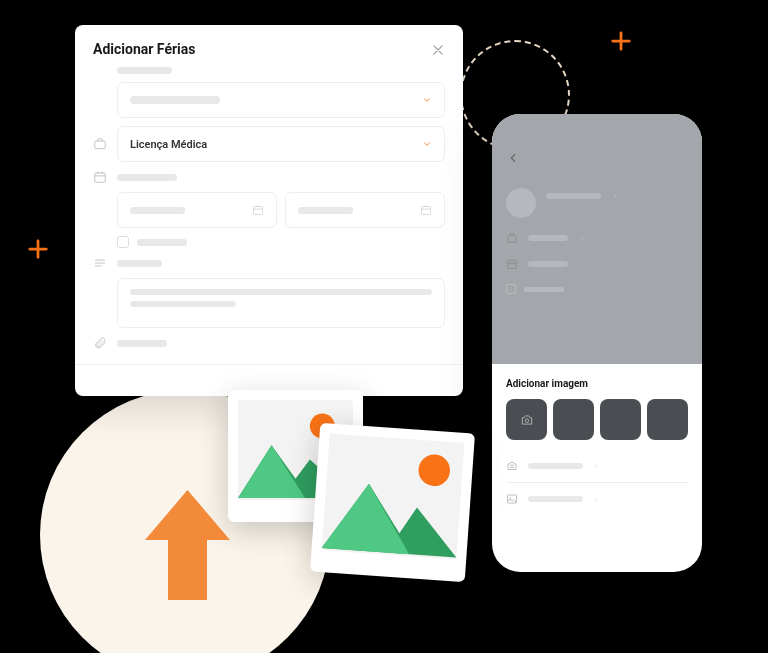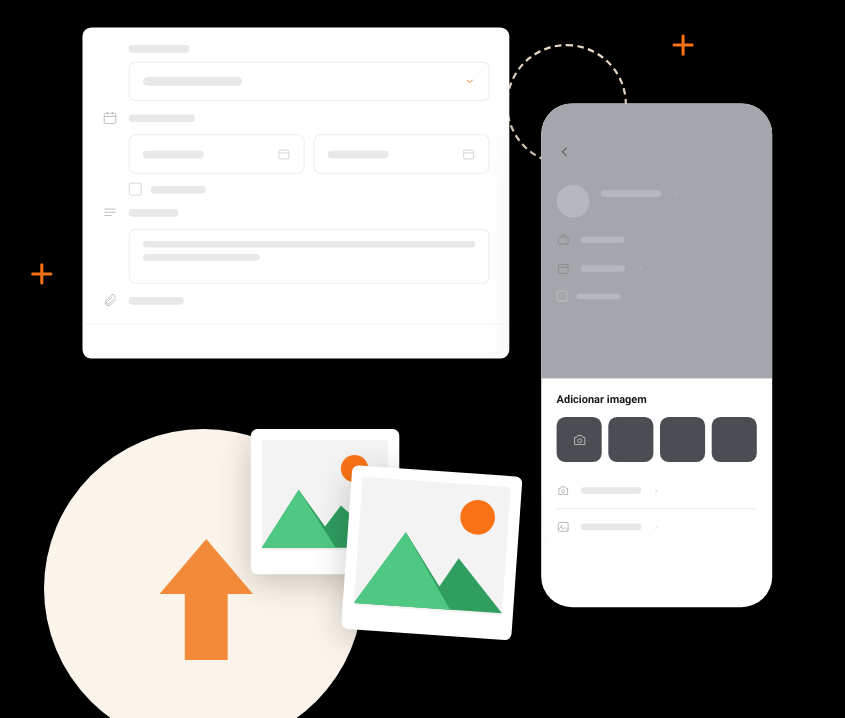--- a/index.html
+++ b/index.html
@@ -43,21 +43,21 @@
 
     .modal-footer { height: 32px; border-top: 1px solid #f0f0f0; margin: 14px -18px -16px; border-radius: 0 0 8px 8px; }
 
     .photo-card { position: absolute; background: #fff; border-radius: 6px; padding: 10px 10px 22px 10px; box-shadow: 0 8px 30px rgba(0,0,0,0.2); }
     .photo-1 { top: 390px; left: 228px; width: 135px; transform: rotate(0deg); }
     .photo-2 { top: 428px; left: 315px; width: 155px; transform: rotate(4deg); z-index: 5; }
     .photo-inner { width: 100%; aspect-ratio: 1.15; background: #f3f3f3; border-radius: 3px; position: relative; overflow: hidden; }
 
     .arrow-up { position: absolute; top: 490px; left: 145px; width: 85px; height: 110px; z-index: 4; }
 
-    .phone { position: absolute; top: 94px; left: 492px; width: 210px; height: 458px; background: #fff; border-radius: 28px; box-shadow: 0 15px 50px rgba(0,0,0,0.25); overflow: hidden; z-index: 3; }
+    .phone { position: absolute; top: 114px; left: 492px; width: 210px; height: 458px; background: #fff; border-radius: 28px; box-shadow: 0 15px 50px rgba(0,0,0,0.25); overflow: hidden; z-index: 3; }
     .phone-top { height: 250px; background: #a3a6ab; padding: 16px 14px; position: relative; }
     .phone-back { width: 14px; height: 14px; color: #666; margin-top: 20px; }
     .phone-avatar { width: 30px; height: 30px; background: #b5b8bd; border-radius: 50%; margin-top: 14px; }
     .phone-list-row { display: flex; align-items: center; gap: 10px; margin-top: 14px; }
     .phone-list-icon { width: 12px; height: 12px; color: #888; }
     .phone-list-text { flex: 1; height: 6px; background: #b5b8bd; border-radius: 3px; max-width: 40px; }
     .phone-list-chevron { color: #bbb; width: 8px; }
     .phone-checkbox-row { display: flex; align-items: center; gap: 8px; margin-top: 14px; }
     .phone-checkbox { width: 10px; height: 10px; border: 1px solid #bbb; border-radius: 2px; }
 
@@ -82,35 +82,55 @@
       <path d="M12 3v18M3 12h18" stroke="#f97316" stroke-width="3" stroke-linecap="round"></path>
     </svg>
 </div>
 <div class="decoration-plus plus-2">
   <svg width="22" height="22" viewBox="0 0 24 24" fill="none">
       <path d="M12 3v18M3 12h18" stroke="#f97316" stroke-width="3" stroke-linecap="round"></path>
     </svg>
 </div>
 
 <div class="modal">
+  <div class="modal-header">
+    <div class="modal-title">Adicionar Férias</div>
+    <div class="modal-close">
+      <svg viewBox="0 0 24 24" width="14" height="14">
+          <path d="M5 5l14 14M19 5L5 19" stroke="#999" stroke-width="2" stroke-linecap="round"></path>
+        </svg>
+    </div>
+  </div>
 
   <div class="field-row">
     <div style="flex:1; padding-left:24px;">
         <div class="field-label-placeholder" style="width:55px;"></div>
       </div>
   </div>
   <div class="field-row" style="padding-left:24px;">
     <div class="select-box">
       <div class="select-placeholder"></div>
       <svg class="chevron chevron-orange" viewBox="0 0 24 24" width="12" height="12">
           <path d="M6 9l6 6 6-6" stroke="#f97316" stroke-width="2" fill="none" stroke-linecap="round"></path>
         </svg>
     </div>
   </div>
 
+  <div class="field-row">
+    <svg class="field-icon" viewBox="0 0 24 24" width="14" height="14">
+        <rect x="3" y="7" width="18" height="13" rx="2" stroke="#bbb" stroke-width="1.5" fill="none"></rect>
+        <path d="M8 7V5a2 2 0 012-2h4a2 2 0 012 2v2" stroke="#bbb" stroke-width="1.5" fill="none"></path>
+      </svg>
+    <div class="select-box">
+      <span class="select-text">Licença Médica</span>
+      <svg class="chevron chevron-orange" viewBox="0 0 24 24" width="12" height="12">
+          <path d="M6 9l6 6 6-6" stroke="#f97316" stroke-width="2" fill="none" stroke-linecap="round"></path>
+        </svg>
+    </div>
+  </div>
 
   <div class="field-row">
     <svg class="field-icon" viewBox="0 0 24 24" width="14" height="14">
         <rect x="3" y="5" width="18" height="16" rx="2" stroke="#bbb" stroke-width="1.5" fill="none"></rect>
         <path d="M3 10h18M8 3v4M16 3v4" stroke="#bbb" stroke-width="1.5"></path>
       </svg>
     <div style="flex:1;">
         <div class="field-label-placeholder" style="width:60px;"></div>
       </div>
   </div>

